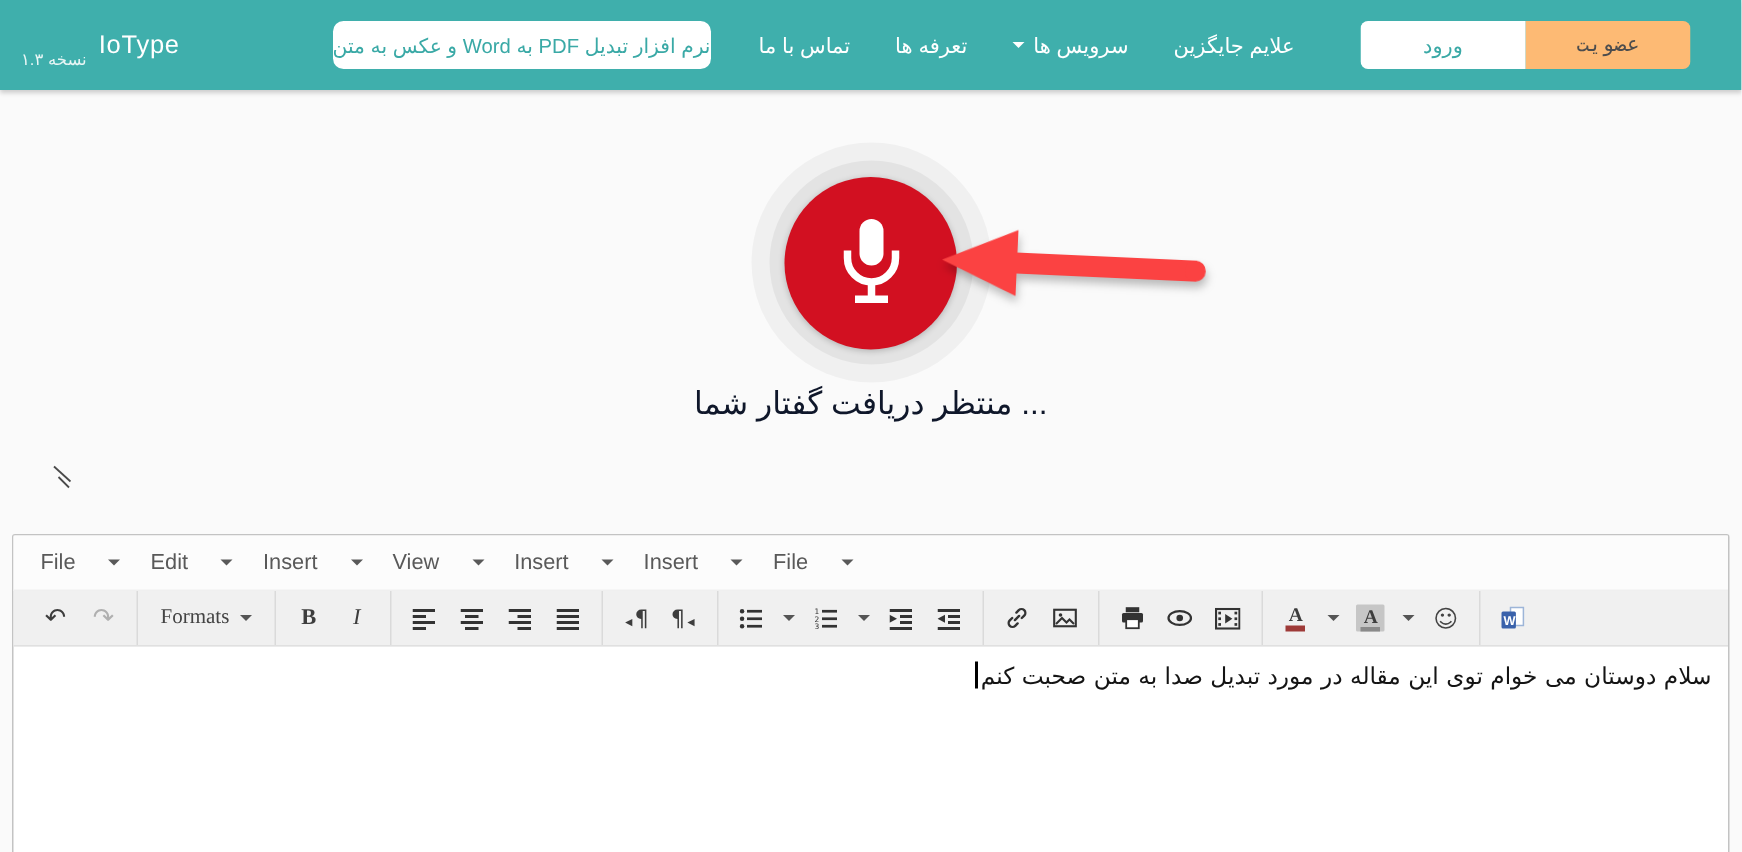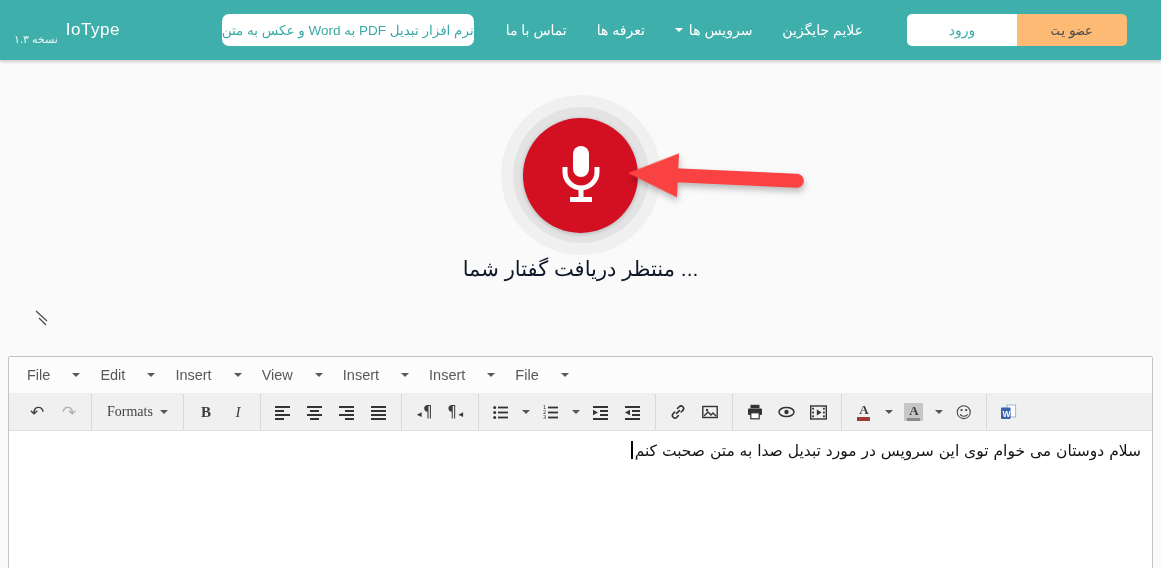--- a/index.html
+++ b/index.html
@@ -349,15 +349,15 @@
         <svg width="17" height="16" viewBox="0 0 17 16">
           <rect x="7" y="1" width="8.6" height="12" fill="#ffffff" stroke="#9db5d8" stroke-width="1"></rect>
           <rect x="1" y="3.6" width="9.6" height="11.4" rx="1" fill="#3a62ab"></rect>
           <text x="2.4" y="12.6" font-size="8.5" font-weight="bold" fill="#ffffff" font-family="Liberation Sans">W</text>
           </svg>
       </button>
     </div>
   </div>
 
   <div class="content">
-    <p dir="rtl"><span>سلام دوستان می خوام توی این سرویس در مورد تبدیل صدا به متن صحبت کنم</span><span class="text-caret"></span></p>
+    <p dir="rtl"><span>سلام دوستان می خوام توی این مقاله در مورد تبدیل صدا به متن صحبت کنم</span><span class="text-caret"></span></p>
   </div>
 </div>
 
 </body></html>

